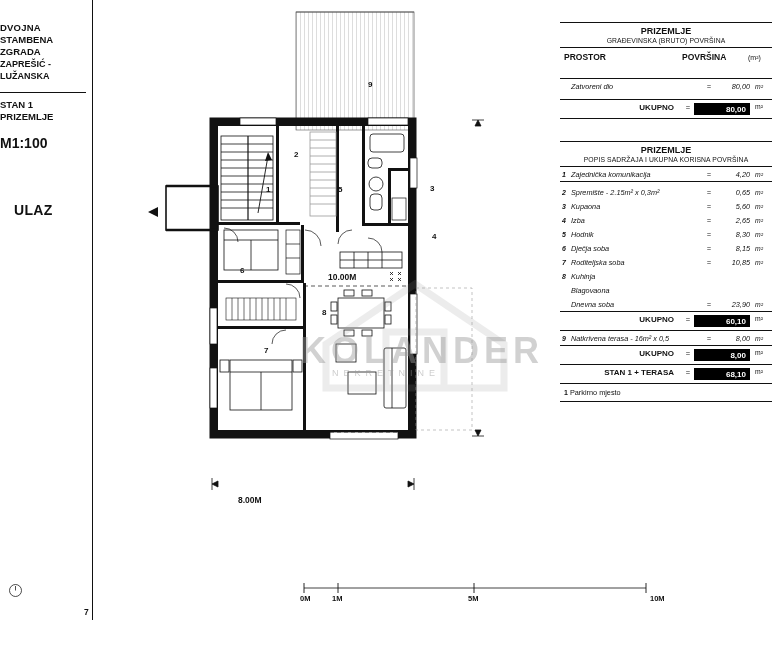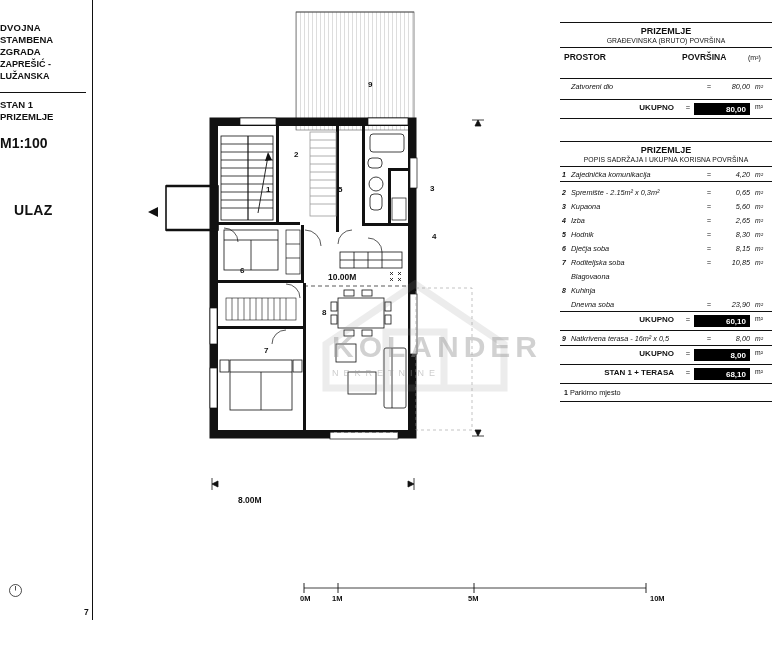--- a/index.html
+++ b/index.html
@@ -122,27 +122,26 @@
     top: 270px;
     width: 250px;
     height: 130px;
     pointer-events: none;
     opacity: .16;
   }
   .wm-text {
     position: absolute;
     left: 300px;
     top: 330px;
-    font-size: 30px;
+    font-size: 36px;
     letter-spacing: 5px;
     color: #9a9a9a;
     opacity: .45;
     font-weight: bold;
     pointer-events: none;
-    margin-left: 32px;
   }
   .wm-sub {
     position: absolute;
     left: 332px;
     top: 368px;
     font-size: 9px;
     letter-spacing: 5px;
     color: #9a9a9a;
     opacity: .5;
     pointer-events: none;
@@ -606,34 +605,34 @@
         <span class="unit">m²</span>
       </div>
       <div class="row">
         <span class="idx">7</span>
         <span class="nm">Roditeljska soba</span>
         <span class="eq">=</span>
         <span class="val">10,85</span>
         <span class="unit">m²</span>
       </div>
       <div class="row">
+        <span class="idx">8</span>
+        <span class="nm">Kuhinja</span>
+        <span class="eq"></span>
+        <span class="val"></span>
+        <span class="unit"></span>
+      </div>
+      <div class="row">
         <span class="idx"></span>
         <span class="nm">Blagovaona</span>
         <span class="eq"></span>
         <span class="val"></span>
         <span class="unit"></span>
       </div>
       <div class="row">
-        <span class="idx">8</span>
-        <span class="nm">Kuhinja</span>
-        <span class="eq"></span>
-        <span class="val"></span>
-        <span class="unit"></span>
-      </div>
-      <div class="row">
         <span class="idx"></span>
         <span class="nm">Dnevna soba</span>
         <span class="eq">=</span>
         <span class="val">23,90</span>
         <span class="unit">m²</span>
       </div>
 
       <div class="total-row">
         <span class="lbl">UKUPNO</span>
         <span class="eq2">=</span>

